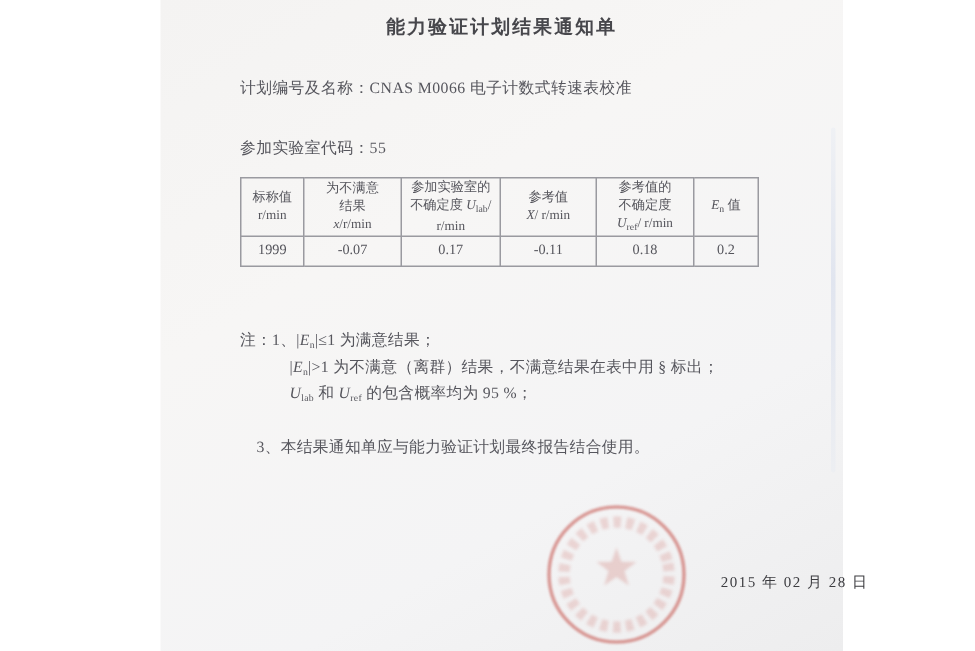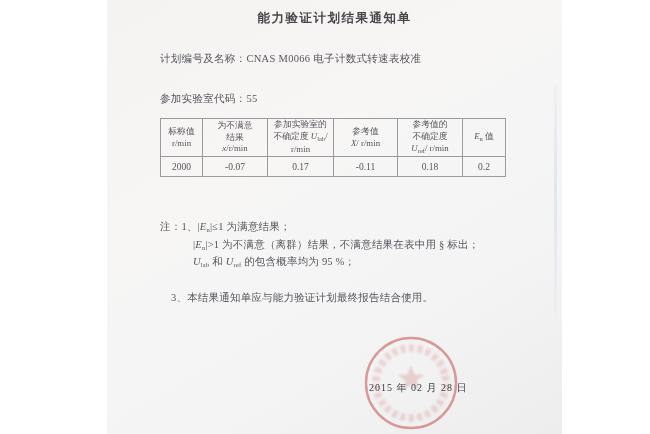--- a/index.html
+++ b/index.html
@@ -36,21 +36,21 @@
   .note{position:absolute;font-size:10.5px;color:#56565d;white-space:nowrap;letter-spacing:.2px;}
   .n1{left:53px;top:220px}
   .n2{left:86px;top:238px}
   .n3{left:86px;top:255px}
   .n4{left:64px;top:273px}
   .n5{left:64px;top:291px}
   .stamp{position:absolute;left:252px;top:330px;width:104px;height:104px;}
   .stamp svg{display:block;}
   .stamp-date{
     position:absolute;left:262px;top:381px;width:210px;
-    font-size:10px;color:#3c3c40;letter-spacing:1px;white-space:nowrap;
+    font-size:10px;color:#3c3c40;letter-spacing:1px;white-space:nowrap;text-align:right;
   }
 </style>
 </head>
 <body>
 
 <div class="paper">
 
   <div class="title">能力验证计划结果通知单</div>
 
   <div class="meta m1"><span>计划编号及名称：</span><span>CNAS M0066 电子计数式转速表校准</span></div>
@@ -82,21 +82,21 @@
         <th>
           <span>参考值的</span><br><span>不确定度</span><br><i>U</i><sub>ref</sub><span>/ r/min</span>
         </th>
         <th>
           <i>E</i><sub>n</sub><span> 值</span>
         </th>
       </tr>
     </thead>
     <tbody>
       <tr>
-        <td>2000</td>
+        <td>1999</td>
         <td>-0.07</td>
         <td>0.17</td>
         <td>-0.11</td>
         <td>0.18</td>
         <td>0.2</td>
       </tr>
     </tbody>
   </table>
 
   <div class="note n1"><span>注：1、|</span><i>E</i><sub>n</sub><span>|≤1 为满意结果；</span></div>

